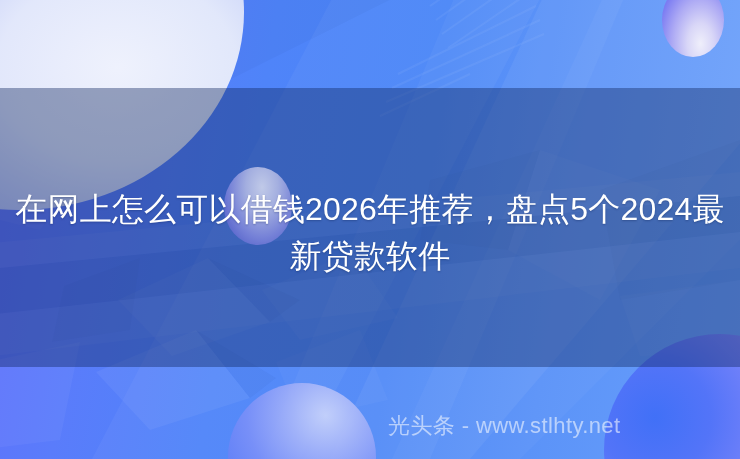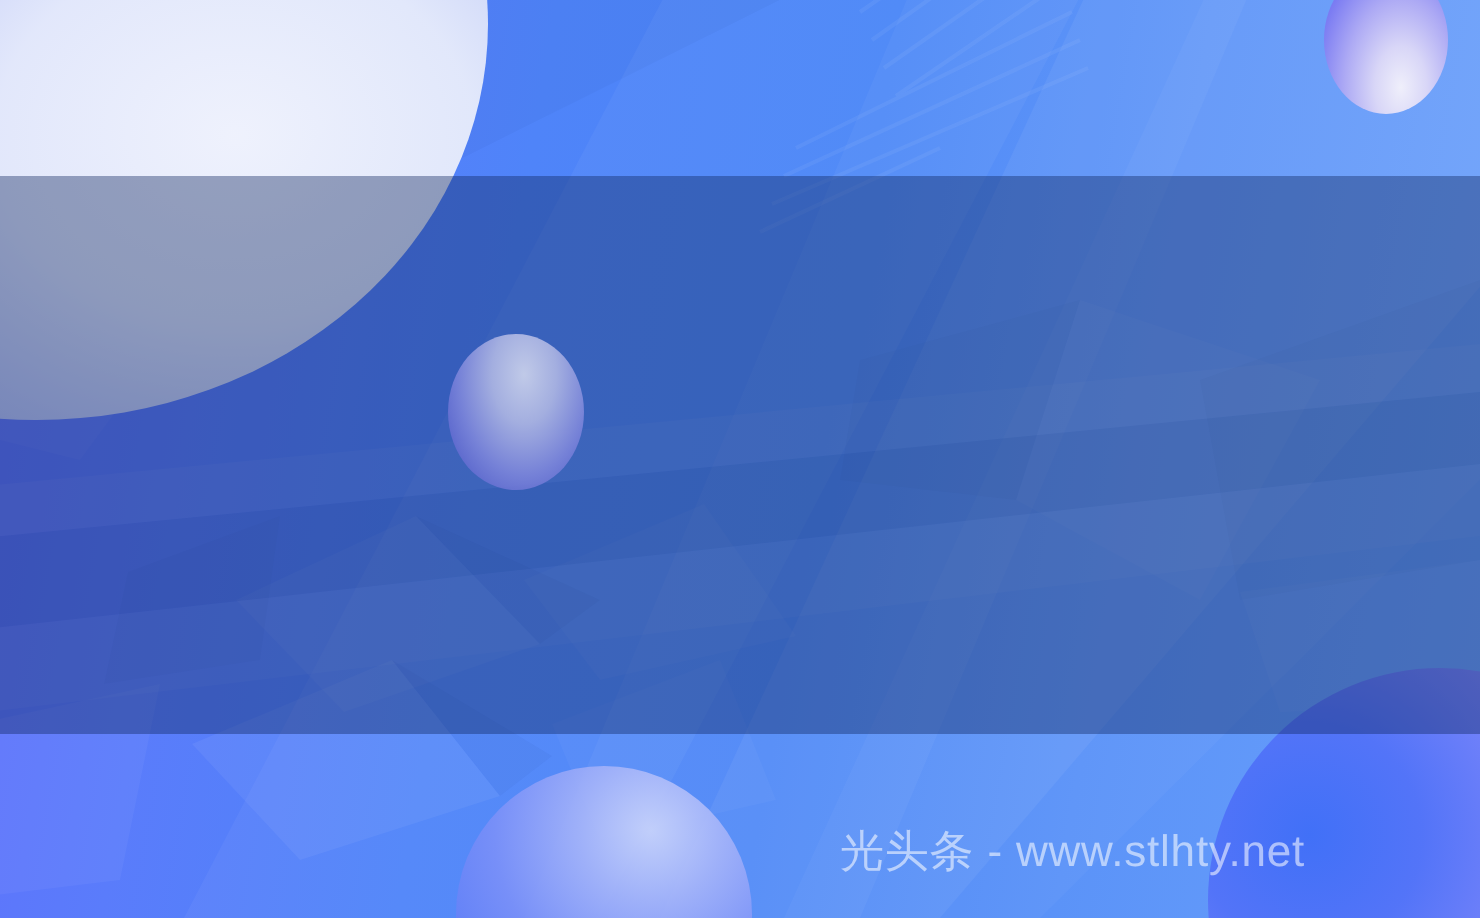--- a/index.html
+++ b/index.html
@@ -127,21 +127,21 @@
     line-height: 47px;
     letter-spacing: 0.2px;
     font-weight: 400;
     white-space: pre-line;
     text-shadow: 0 1px 2px rgba(10, 26, 72, 0.30);
   }
 
   
   .watermark {
     position: absolute;
-    left: 420px;
+    left: 388px;
     top: 411px;
     font-size: 22px;
     line-height: 30px;
     color: rgba(255, 255, 255, 0.56);
     letter-spacing: 0.4px;
     white-space: nowrap;
   }
 </style>
 </head>
 <body>
@@ -202,16 +202,17 @@
 
   <div class="orb orb-left-big"></div>
   <div class="orb orb-top-right"></div>
   <div class="orb orb-bottom-mid"></div>
   <div class="orb orb-bottom-right"></div>
 
   <div class="scrim"></div>
 
   <div class="orb orb-left-small"></div>
 
+  <div class="headline">在网上怎么可以借钱2026年推荐，盘点5个2024最新贷款软件</div>
 
   <div class="watermark">光头条 - www.stlhty.net</div>
 
 </div>
 
 </body></html>

